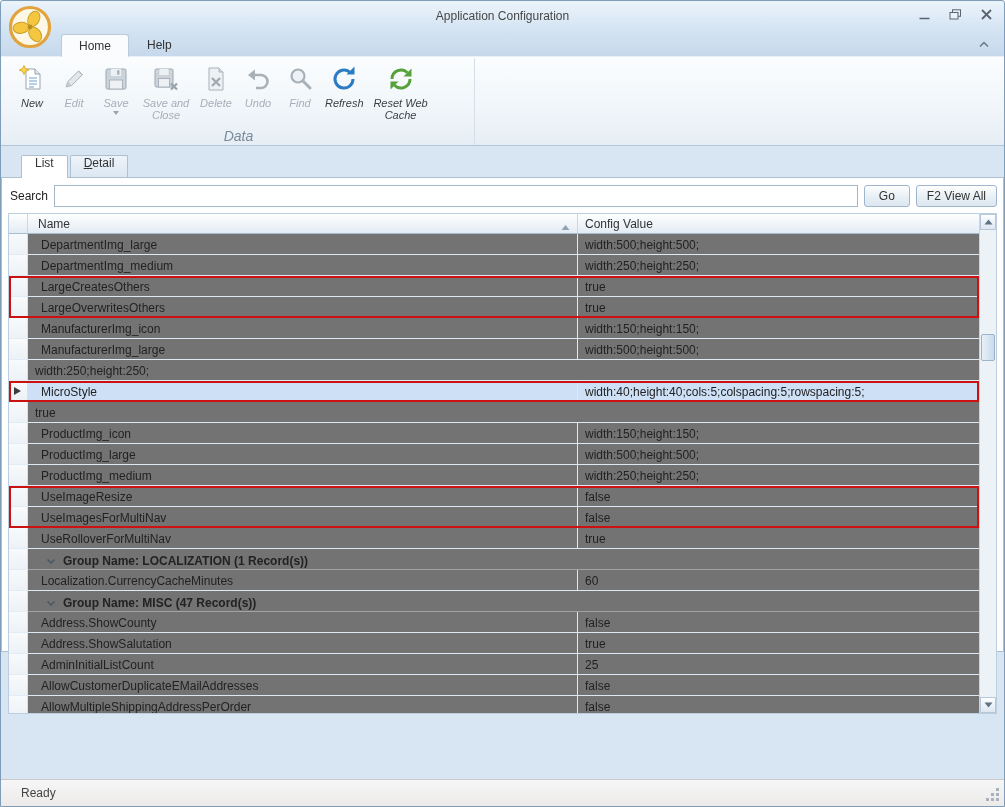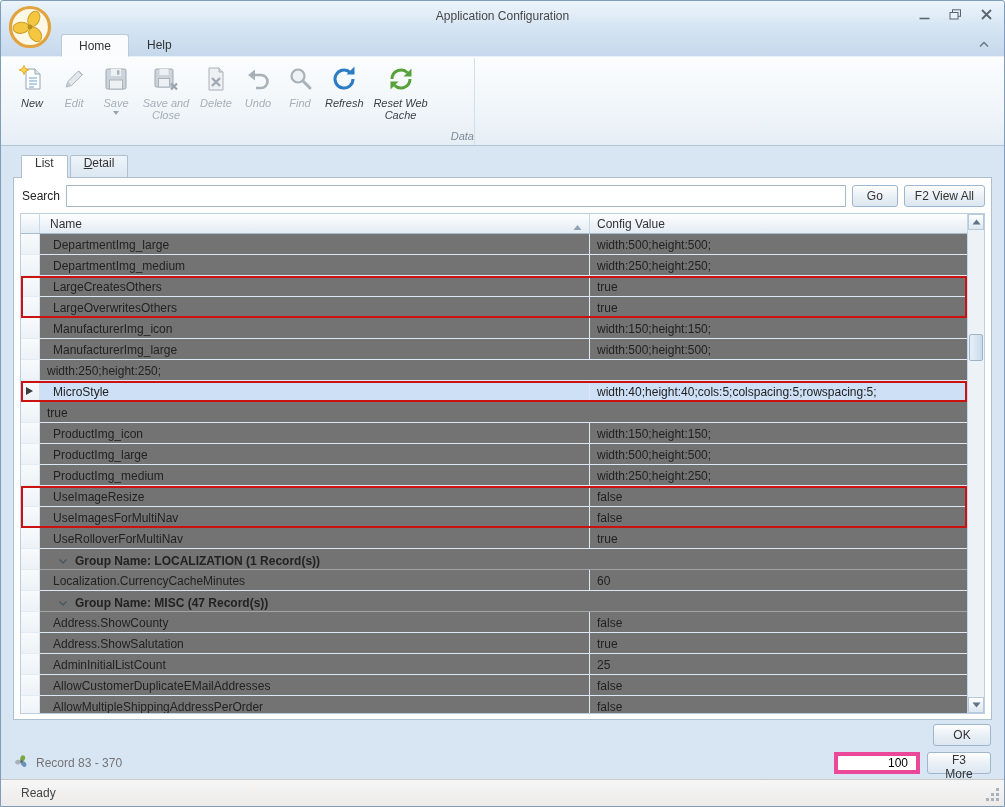--- a/index.html
+++ b/index.html
@@ -25,40 +25,40 @@
   .rtab { padding:4px 17px 3px; color:#333; border-radius:3px 3px 0 0; border:1px solid transparent; }
   .rtab.active { background:#fafcfe; border-color:#b9cadb; border-bottom-color:#fafcfe; margin-bottom:-1px; z-index:2; }
   .ribbon-collapse { position:absolute; right:12px; top:6px; width:16px; height:14px;
                      display:flex; align-items:center; justify-content:center; }
 
   
   .ribbon { height:90px; flex:0 0 90px; background:linear-gradient(#fbfdfe,#f1f6fa 55%,#e6eef5);
             border-top:1px solid #e9f1f8; border-bottom:1px solid #b3c4d5; padding:1px 2px 0; display:flex; }
   .ribbon-group { width:472px; display:flex; flex-direction:column; border-right:1px solid #d4dfe9;font-style:italic; }
   .ribbon-buttons { flex:1; display:flex; align-items:flex-start; padding:2px 4px 0 8px; }
-  .group-label { height:16px; text-align:right; font-size:11px; color:#7a8a99; line-height:14px; }
+  .group-label { height:16px; text-align:center; font-size:14px; color:#7a8a99; line-height:14px; }
   .rbtn { display:flex; flex-direction:column; align-items:center; padding:4px 3px 1px; margin:0 1px;
           border-radius:3px; min-width:40px; max-width:64px; font-size:11px; color:#3a3f44;
           text-align:center; line-height:1.12; cursor:default; }
   .rbtn.disabled { color:#a7aeb6; }
   .ricon { width:30px; height:30px; margin-bottom:3px; flex:0 0 30px; }
   .rbtn.w56 { max-width:56px; } .rbtn.w62 { max-width:64px; }
   .split-arrow { margin-top:2px; width:0; height:0; border-left:3.5px solid transparent;
                  border-right:3.5px solid transparent; border-top:4px solid #9aa4ae; }
 
   
   .content { flex:1; position:relative; overflow:hidden; }
   .view-tabs { margin:9px 0 0 20px; display:flex; gap:2px; height:22px; position:relative; z-index:2; }
   .vtab { padding:0 13px 2px; border:1px solid #aebfd0; border-bottom:none;
           background:linear-gradient(#eef4fa,#dbe7f2); border-radius:2px 2px 0 0; color:#333; }
   .vtab.active { background:#fff; margin-bottom:-1px; padding-bottom:3px; }
   .vtab-label { display:inline-block; }
   .vtab.accel .vtab-label::first-letter { text-decoration:underline; }
 
-  .panel { margin:0 12px; height:543px; background:#fff; border:1px solid #aebfd0; padding:6px; position:relative; }
+  .panel { margin:0 0; height:475px; background:#fff; border:1px solid #aebfd0; padding:6px; position:relative; }
 
   .search-row { display:flex; align-items:center; gap:6px; height:24px; margin-bottom:5px; }
   .search-label { padding-left:2px; color:#222; }
   .search-input { flex:1; height:22px; border:1px solid #a5b8ca; padding:0 5px; font:inherit; }
   .btn { height:22px; border:1px solid #9eb6ce; background:linear-gradient(#fefefe,#e9f0f6 50%,#dde7f0);
          border-radius:3px; font:inherit; color:#333; padding:0 10px; cursor:default; }
   .btn-go { width:46px; }
 
   
   .grid { display:flex; height:501px; border:1px solid #bccfe0; }

